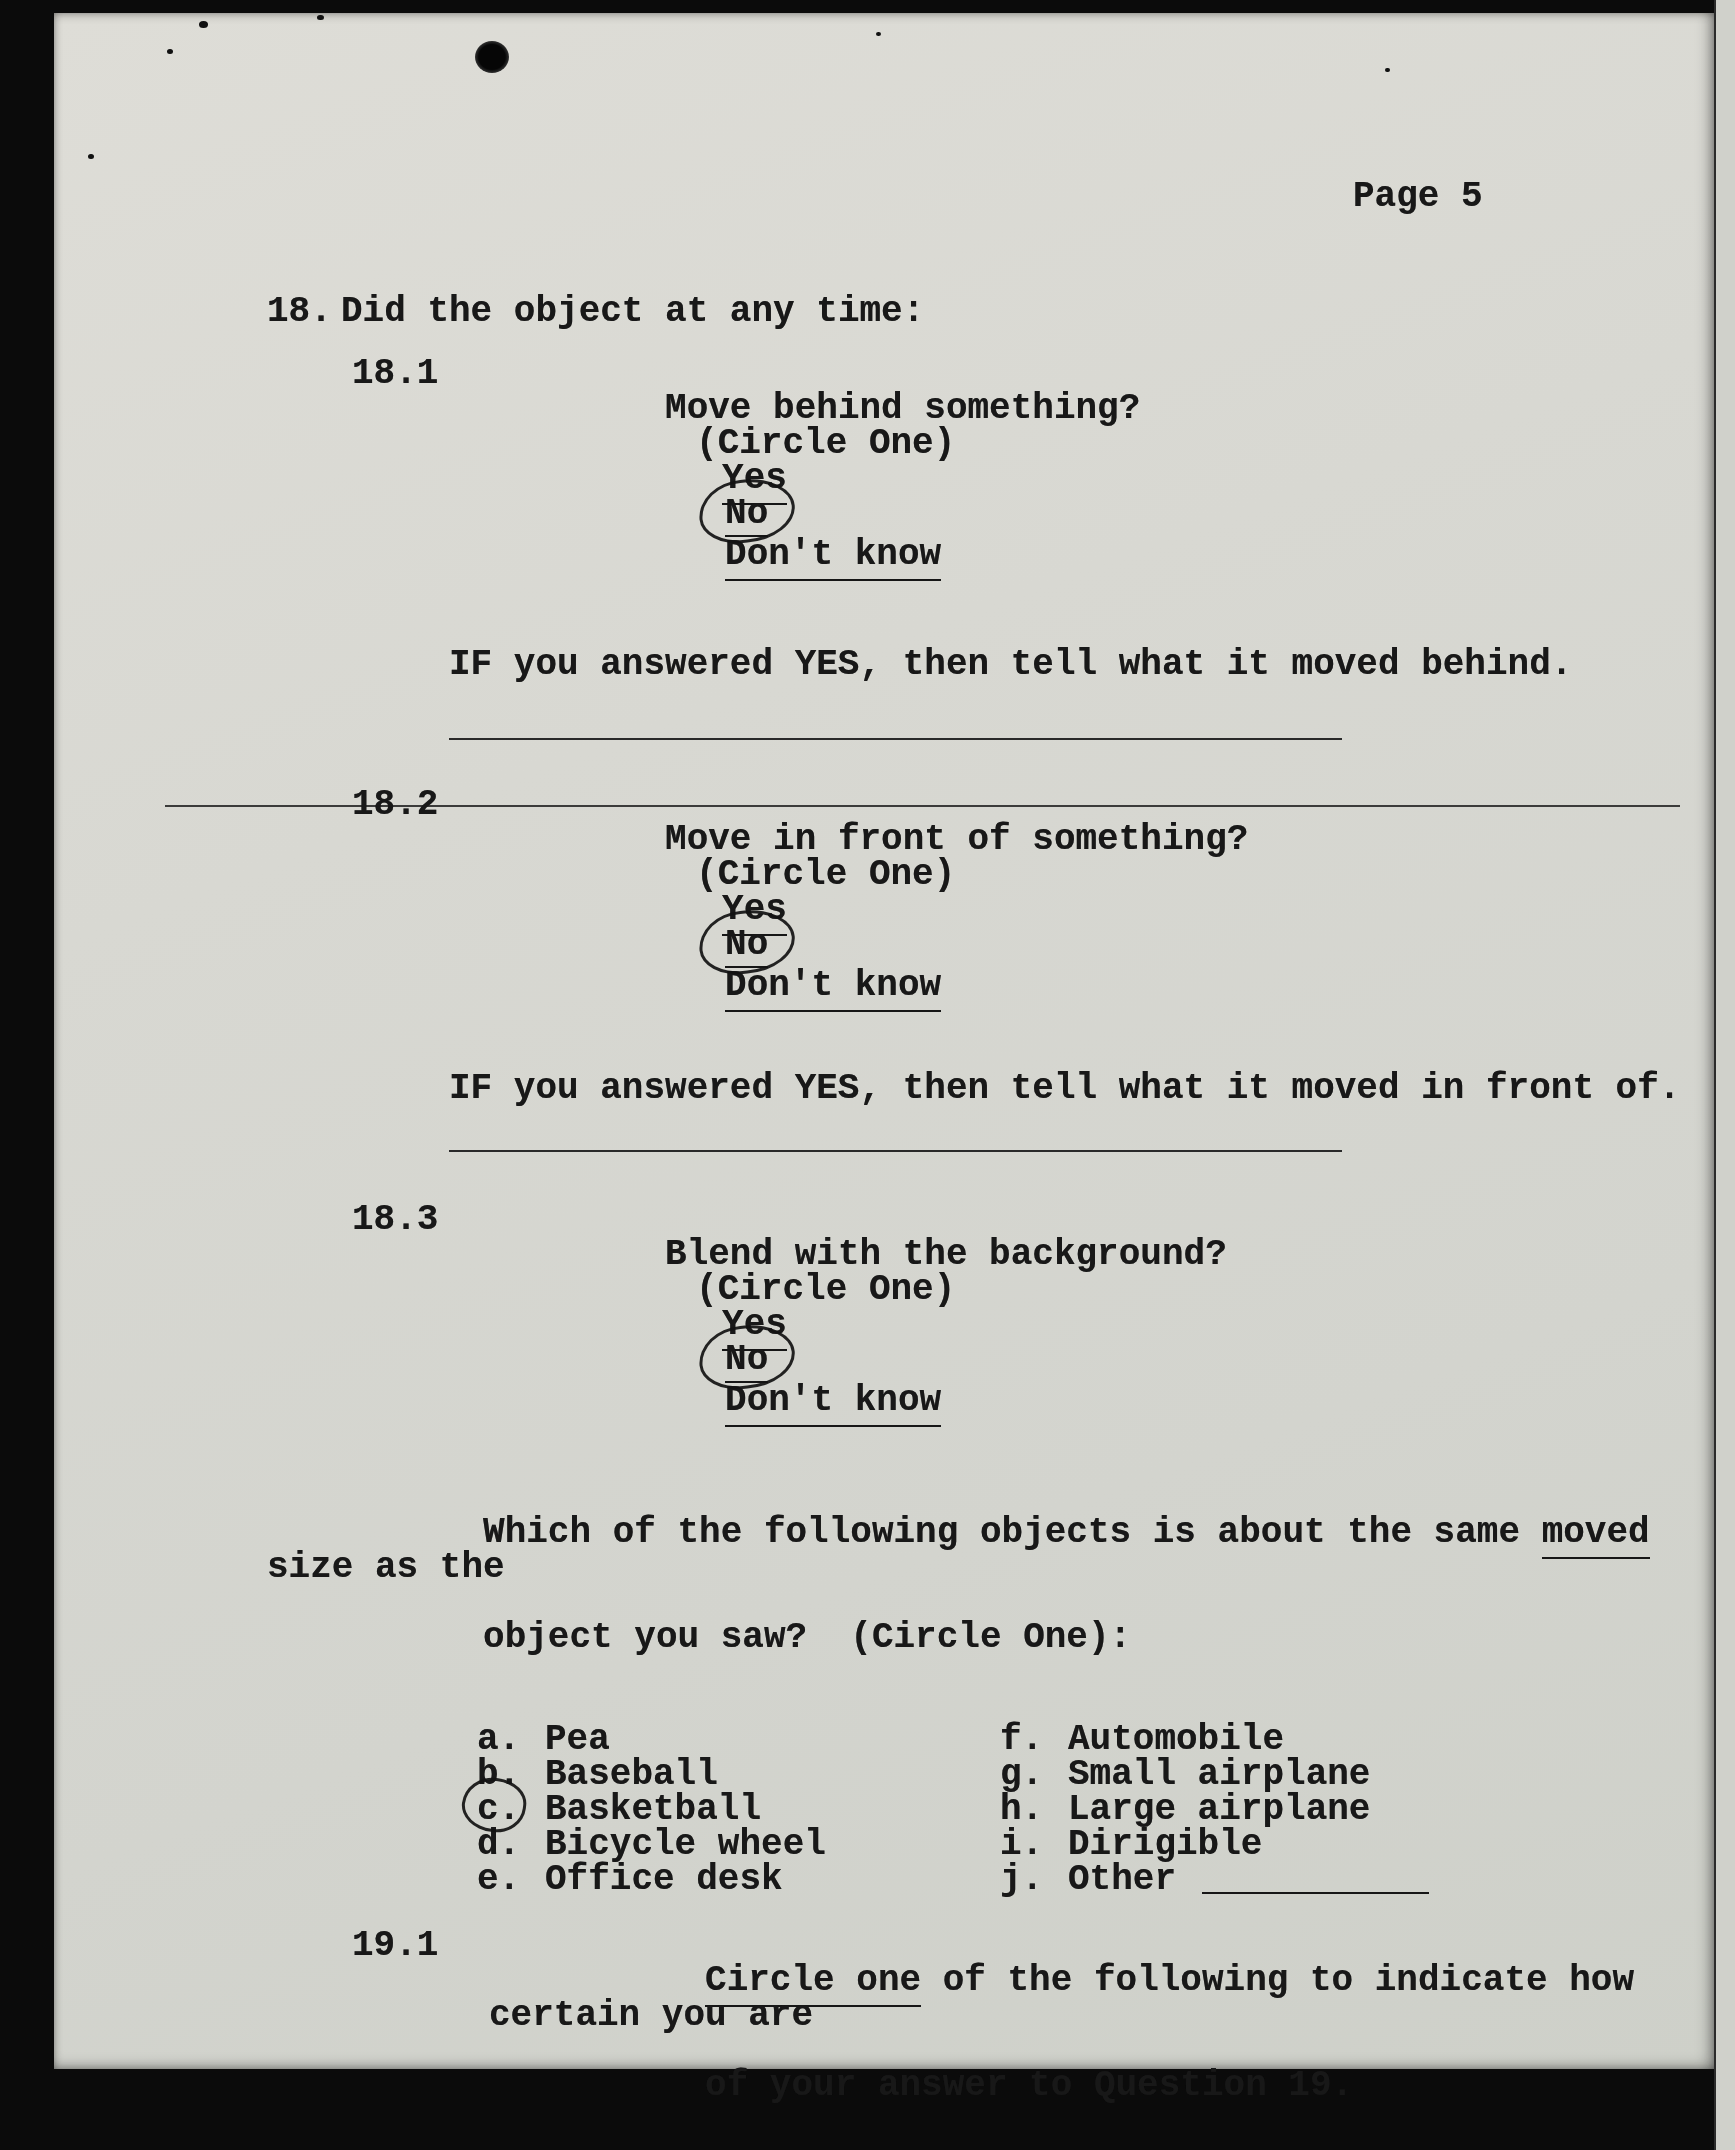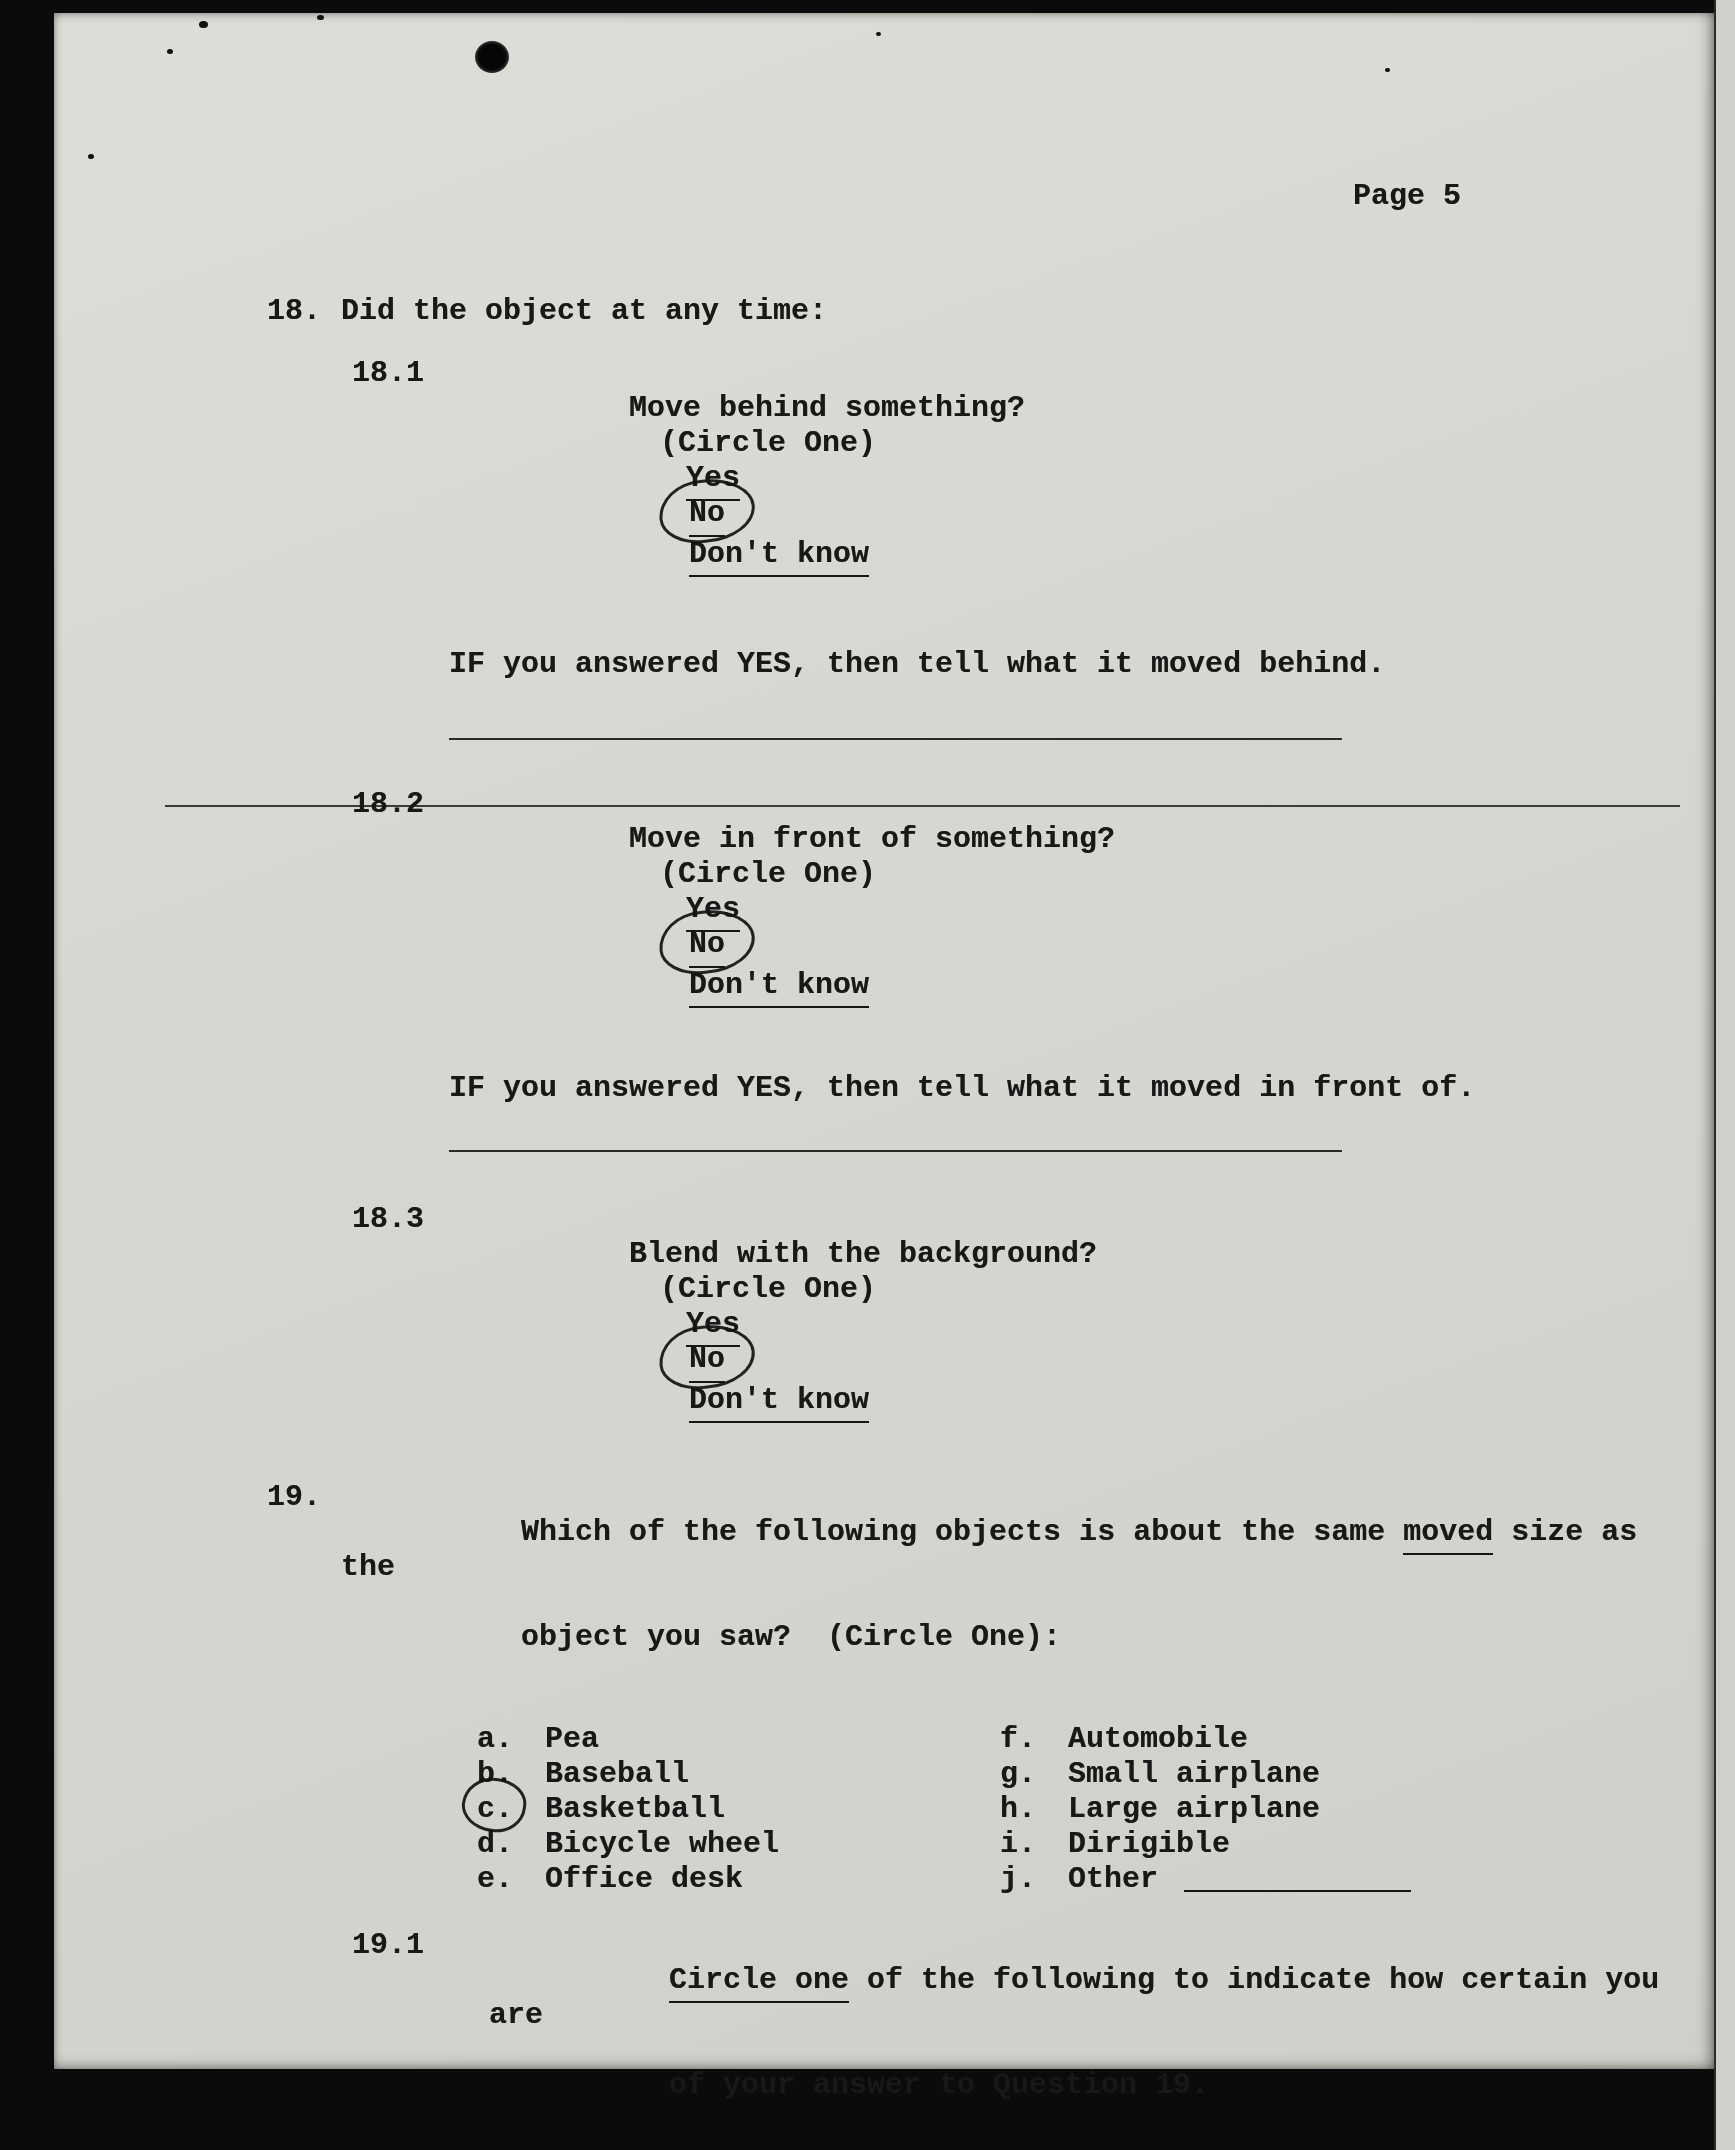--- a/index.html
+++ b/index.html
@@ -21,21 +21,21 @@
 
   .paper {
     position: absolute; left: 54px; top: 12.5px; right: 21.6px; bottom: 82px;
     background: linear-gradient(160deg, #deddd7 0%, #d8d8d2 35%, #d3d4ce 70%, #ced0c9 100%);
     box-shadow: inset -9px 0 15px -6.8px rgba(30,30,30,.55),
                 inset 3.4px 0 8px -4.5px rgba(30,30,30,.45),
                 inset 0 -8px 15px -8px rgba(30,30,30,.45),
                 inset 0 5.7px 10.2px -6.8px rgba(30,30,30,.35);
     color: #181818;
     font-weight: 700;
-    font-size: 30px;
+    font-size: 36px;
     line-height: 35px;
     text-shadow: 0 0 0.6px rgba(24,24,24,.55);
   }
   .paper span { white-space: pre-wrap; }
 
   .pagenum { position: absolute; left: 1299px; top: 166px; }
 
   .punch {
     position: absolute; left: 421px; top: 28.4px; width: 34px; height: 32px;
     background: radial-gradient(ellipse at center, #060606 55%, #3a3a3a 74%, transparent 80%);
@@ -161,21 +161,20 @@
         <span class="subbody">
           <span>Blend with the background?</span>
           <span class="gapA">(Circle One)</span>
           <span class="u gapB">Yes</span>
           <span class="u gapC circN">No</span>
           <span class="u gapC">Don't know</span>
         </span>
       </div>
 
       <div class="qrow mt48">
-        <span class="qnum">19.</span>
         <span class="qbody">
           <span>Which of the following objects is about the same </span><span class="u">moved</span><span> size as the</span><br>
           <span>object you saw?  (Circle One):</span>
         </span>
       </div>
 
       <div class="opts mt56">
         <div class="ocol1">
           <div class="opt"><span class="letter">a.</span><span>Pea</span></div>
           <div class="opt"><span class="letter">b.</span><span>Baseball</span></div>

